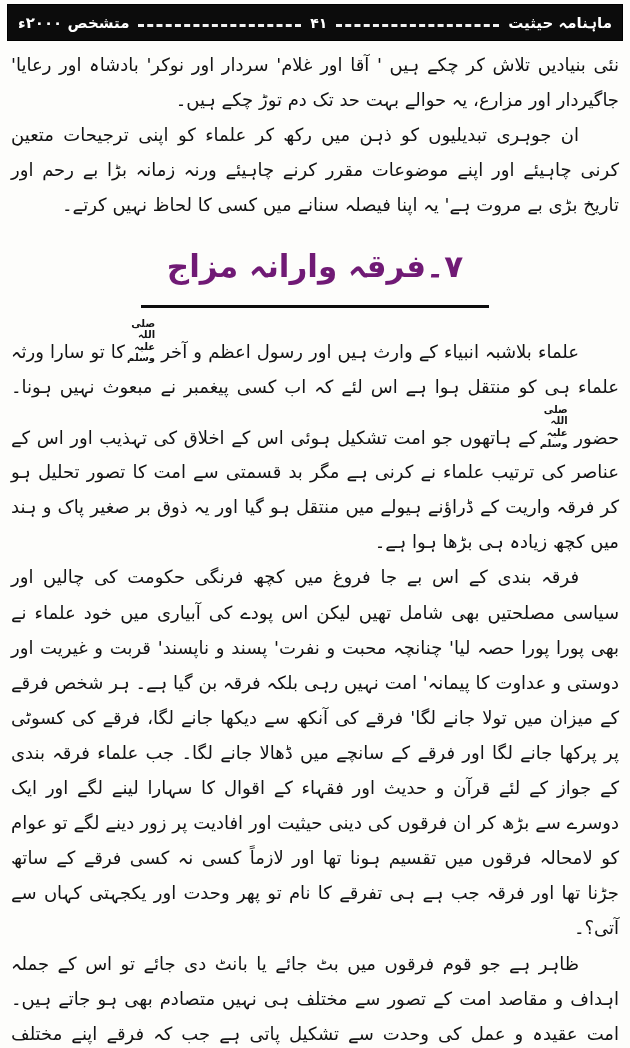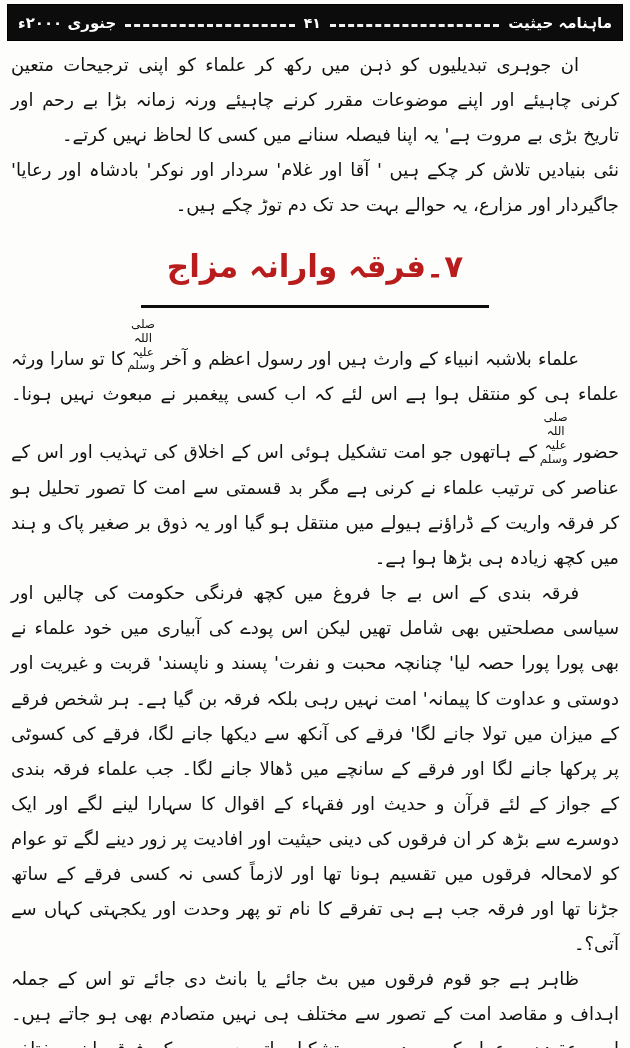--- a/index.html
+++ b/index.html
@@ -60,64 +60,63 @@
     color: #131313;
   }
 
   p.body-para { margin: 0; }
   p.indented  { text-indent: 40px; }
 
   
   .honorific {
     display: inline-block;
     width: 24px;
-    font-size: 12px;
+    font-size: 10px;
     line-height: 1.15;
-    text-align: center;
     vertical-align: -4px;
     text-indent: 0;
     white-space: normal;
-    font-weight: normal;
+    font-weight: bold;
   }
 
   
   .section-heading {
     text-align: center;
     margin: 14px 0 10px 0;
     direction: rtl;
   }
 
   .section-heading .heading-text {
     display: inline-block;
     font-size: 31px;
     font-weight: bold;
     letter-spacing: 1px;
-    color: #b91c1c;
+    color: #701a75;
     border-bottom: 3px solid #0d0d0d;
     padding: 0 26px 8px 26px;
   }
 </style>
 </head>
 <body>
 
 <div class="page">
 
   <div class="header-bar">
     <span class="header-text">ماہنامہ حیثیت</span>
     <span class="header-dashes"></span>
     <span class="header-text header-page-num">۴۱</span>
     <span class="header-dashes"></span>
-    <span class="header-text">جنوری ۲۰۰۰ء</span>
+    <span class="header-text">متشخص ۲۰۰۰ء</span>
   </div>
 
   <div class="article">
 
+    <p class="body-para">نئی بنیادیں تلاش کر چکے ہیں ' آقا اور غلام' سردار اور نوکر' بادشاہ اور رعایا' جاگیردار اور مزارع، یہ حوالے بہت حد تک دم توڑ چکے ہیں۔</p>
+
     <p class="body-para indented">ان جوہری تبدیلیوں کو ذہن میں رکھ کر علماء کو اپنی ترجیحات متعین کرنی چاہیئے اور اپنے موضوعات مقرر کرنے چاہیئے ورنہ زمانہ بڑا بے رحم اور تاریخ بڑی بے مروت ہے' یہ اپنا فیصلہ سنانے میں کسی کا لحاظ نہیں کرتے۔</p>
-
-    <p class="body-para">نئی بنیادیں تلاش کر چکے ہیں ' آقا اور غلام' سردار اور نوکر' بادشاہ اور رعایا' جاگیردار اور مزارع، یہ حوالے بہت حد تک دم توڑ چکے ہیں۔</p>
 
     <div class="section-heading">
       <span class="heading-text">۷۔فرقہ وارانہ مزاج</span>
     </div>
 
     <p class="body-para indented"><span>علماء بلاشبہ انبیاء کے وارث ہیں اور رسول اعظم و آخر</span> <span class="honorific">صلی اللہ علیہ وسلم</span> <span>کا تو سارا ورثہ علماء ہی کو منتقل ہوا ہے اس لئے کہ اب کسی پیغمبر نے مبعوث نہیں ہونا۔ حضور</span> <span class="honorific">صلی اللہ علیہ وسلم</span> <span>کے ہاتھوں جو امت تشکیل ہوئی اس کے اخلاق کی تہذیب اور اس کے عناصر کی ترتیب علماء نے کرنی ہے مگر بد قسمتی سے امت کا تصور تحلیل ہو کر فرقہ واریت کے ڈراؤنے ہیولے میں منتقل ہو گیا اور یہ ذوق بر صغیر پاک و ہند میں کچھ زیادہ ہی بڑھا ہوا ہے۔</span></p>
 
     <p class="body-para indented">فرقہ بندی کے اس بے جا فروغ میں کچھ فرنگی حکومت کی چالیں اور سیاسی مصلحتیں بھی شامل تھیں لیکن اس پودے کی آبیاری میں خود علماء نے بھی پورا پورا حصہ لیا' چنانچہ محبت و نفرت' پسند و ناپسند' قربت و غیریت اور دوستی و عداوت کا پیمانہ' امت نہیں رہی بلکہ فرقہ بن گیا ہے۔ ہر شخص فرقے کے میزان میں تولا جانے لگا' فرقے کی آنکھ سے دیکھا جانے لگا، فرقے کی کسوٹی پر پرکھا جانے لگا اور فرقے کے سانچے میں ڈھالا جانے لگا۔ جب علماء فرقہ بندی کے جواز کے لئے قرآن و حدیث اور فقہاء کے اقوال کا سہارا لینے لگے اور ایک دوسرے سے بڑھ کر ان فرقوں کی دینی حیثیت اور افادیت پر زور دینے لگے تو عوام کو لامحالہ فرقوں میں تقسیم ہونا تھا اور لازماً کسی نہ کسی فرقے کے ساتھ جڑنا تھا اور فرقہ جب ہے ہی تفرقے کا نام تو پھر وحدت اور یکجہتی کہاں سے آتی؟۔</p>
 
     <p class="body-para indented">ظاہر ہے جو قوم فرقوں میں بٹ جائے یا بانٹ دی جائے تو اس کے جملہ اہداف و مقاصد امت کے تصور سے مختلف ہی نہیں متصادم بھی ہو جاتے ہیں۔ امت عقیدہ و عمل کی وحدت سے تشکیل پاتی ہے جب کہ فرقے اپنے مختلف رسوم اور شعائر سے متشخص ہوتے ہیں۔ جب علماء نے فرقہ وارانہ ترجیحات از سر نو متعین کیں تو نفرت و محبت کا ہدف بدل گیا۔ اسلام کے اعتقادی و فکری دشمن سے وہ نفرت نہ رہی جو اپنے فرقے کے مخالف سے پیدا ہو گئی' امت کی ذلت پر اتنا ملال نہ رہا جتنا اپنے فرقے کی شکست پر رنج محسوس ہوا۔ امت کے چھوٹی چھوٹی ٹکڑیوں میں بٹ جانے سے علماء امت کے پیشوا نہ رہے بلکہ اپنے اپنے دھڑے کے رہنما بن</p>

